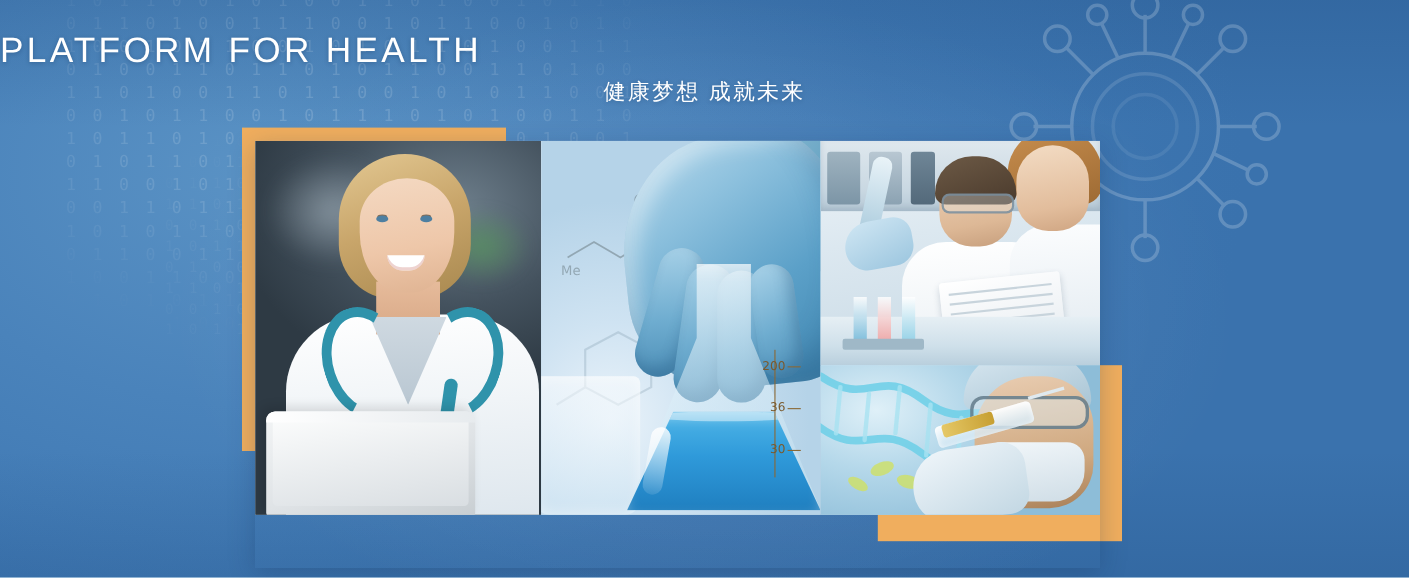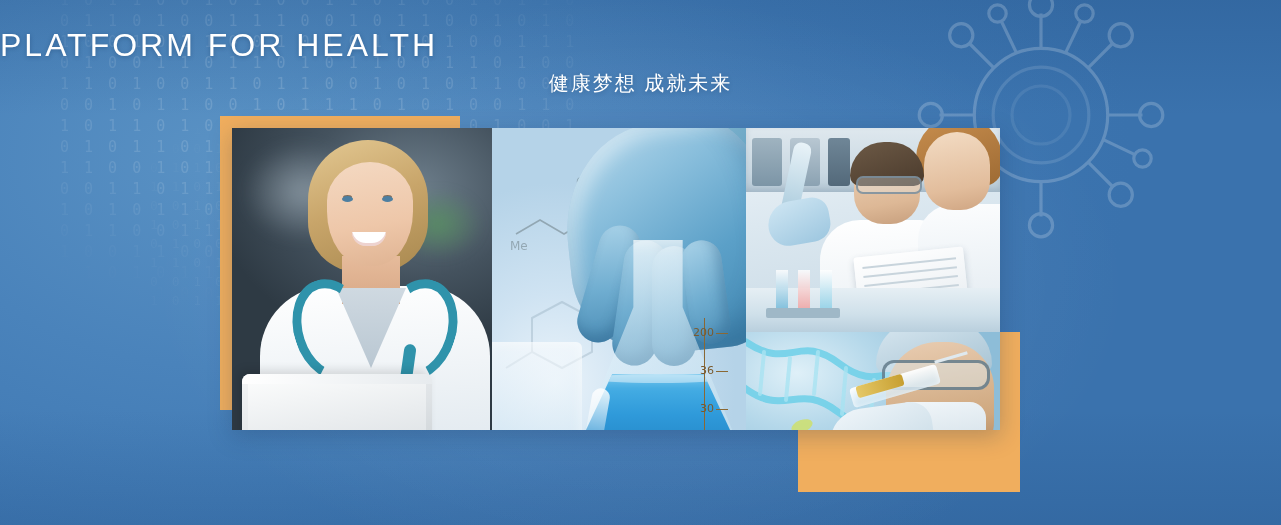--- a/index.html
+++ b/index.html
@@ -91,21 +91,21 @@
     width: 222px;
     height: 160px;
   }
 
   
   .collage {
     position: absolute;
     left: 232px;
     top: 128px;
     width: 768px;
-    height: 302px;
+    height: 388px;
     display: grid;
     grid-template-columns: 260px 254px 254px;
     grid-template-rows: 204px 136px;
     overflow: hidden;
     box-shadow: 0 6px 22px rgba(15,45,85,0.25);
   }
   .photo {
     position: relative;
     overflow: hidden;
     background: #cfe3f0;

